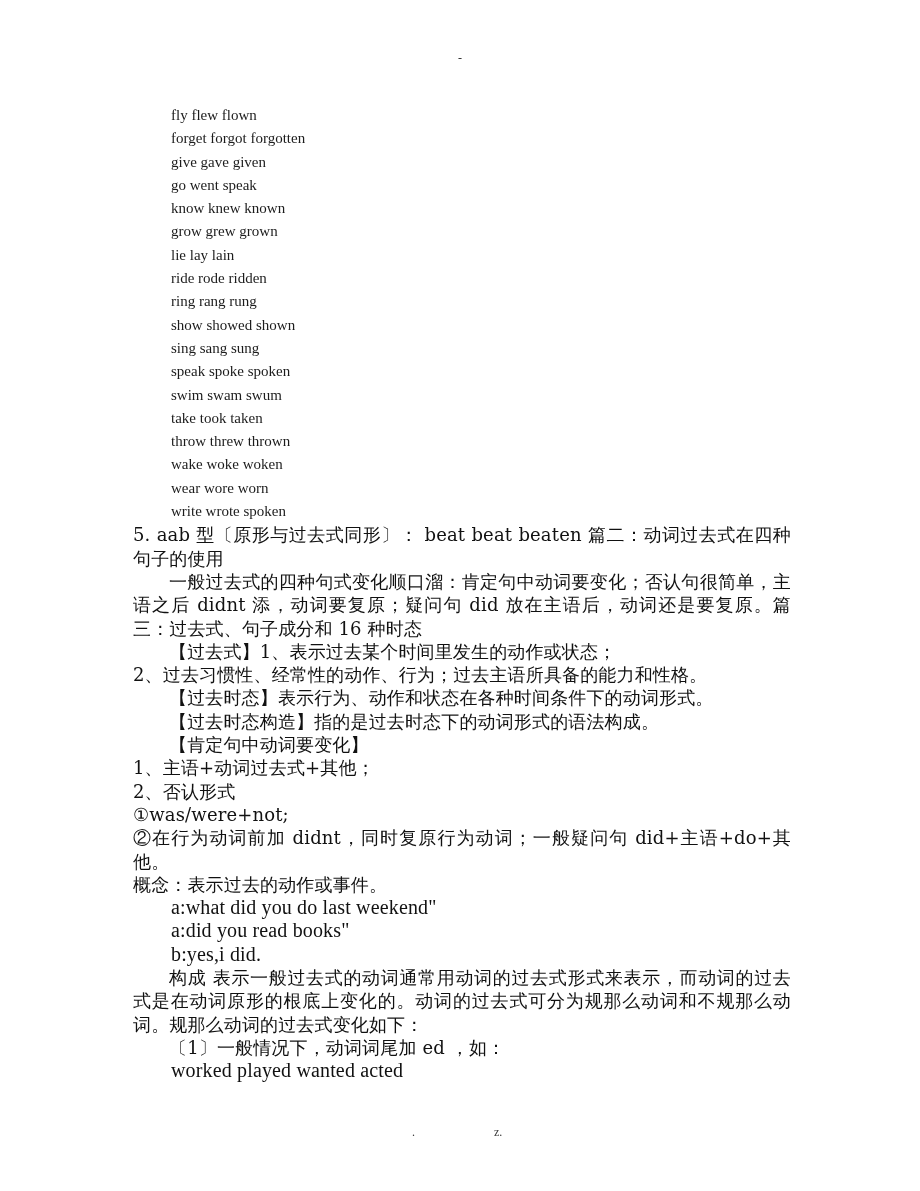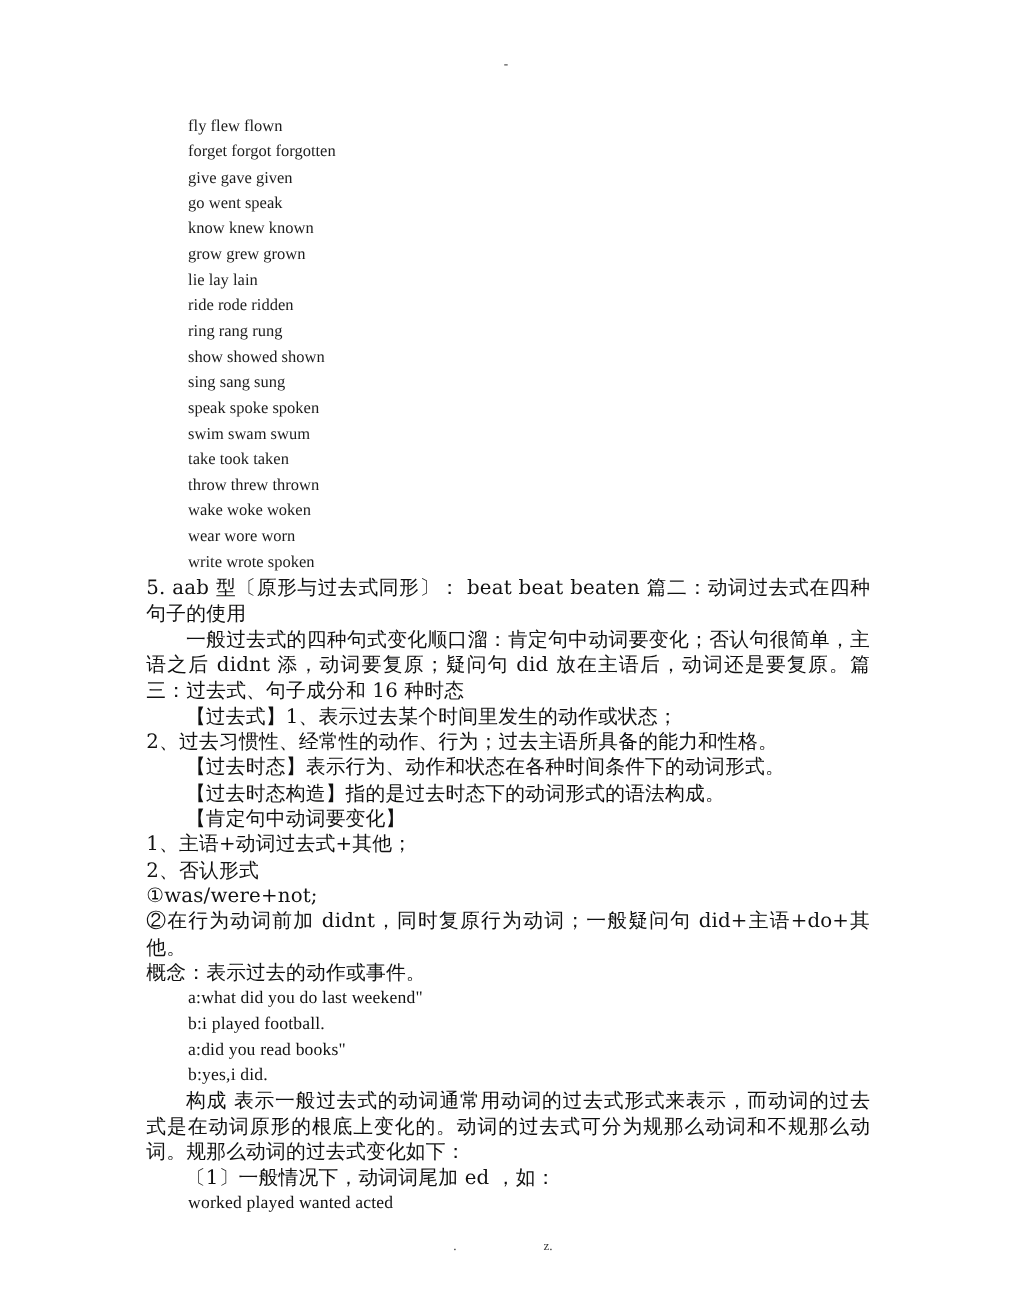--- a/index.html
+++ b/index.html
@@ -90,21 +90,21 @@
     text-align: justify;
     text-justify: inter-ideograph;
     letter-spacing: 0.15px;
   }
   .para.indent1 { text-indent: 2em; }
   .para.indent-hang { text-indent: 0; }
   .para.pad-en {
     padding-left: 38px;
     text-indent: 0;
     font-family: "Liberation Serif", "DejaVu Serif", serif;
-    font-size: 16px;
+    font-size: 20px;
     white-space: nowrap;
   }
 </style>
 </head>
 <body>
 
 <div class="page">
 
   <div class="header-mark">-</div>
 
@@ -138,21 +138,20 @@
     <p class="para indent1">【过去时态】表示行为、动作和状态在各种时间条件下的动词形式。</p>
     <p class="para indent1">【过去时态构造】指的是过去时态下的动词形式的语法构成。</p>
     <p class="para indent1">【肯定句中动词要变化】</p>
     <p class="para indent-hang">1、主语+动词过去式+其他；</p>
     <p class="para indent-hang">2、否认形式</p>
     <p class="para indent-hang">①was/were+not;</p>
     <p class="para indent-hang">②在行为动词前加 didnt，同时复原行为动词；一般疑问句 did+主语+do+其他。</p>
     <p class="para indent-hang">概念：表示过去的动作或事件。</p>
 
     <p class="para pad-en">a:what did you do last weekend"</p>
-    <p class="para pad-en">b:i played football.</p>
     <p class="para pad-en">a:did you read books"</p>
     <p class="para pad-en">b:yes,i did.</p>
 
     <p class="para indent1">构成 表示一般过去式的动词通常用动词的过去式形式来表示，而动词的过去式是在动词原形的根底上变化的。动词的过去式可分为规那么动词和不规那么动词。规那么动词的过去式变化如下：</p>
     <p class="para indent1">〔1〕一般情况下，动词词尾加 ed ，如：</p>
 
     <p class="para pad-en">worked played wanted acted</p>
 
   </div>
 

